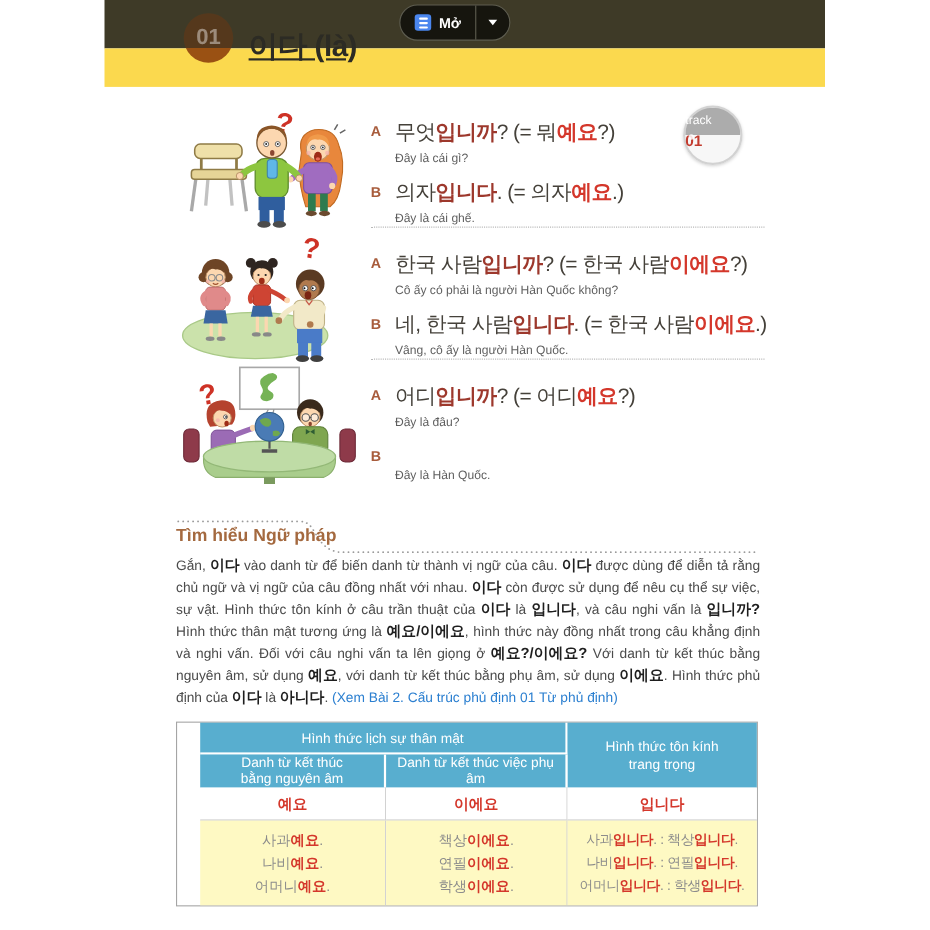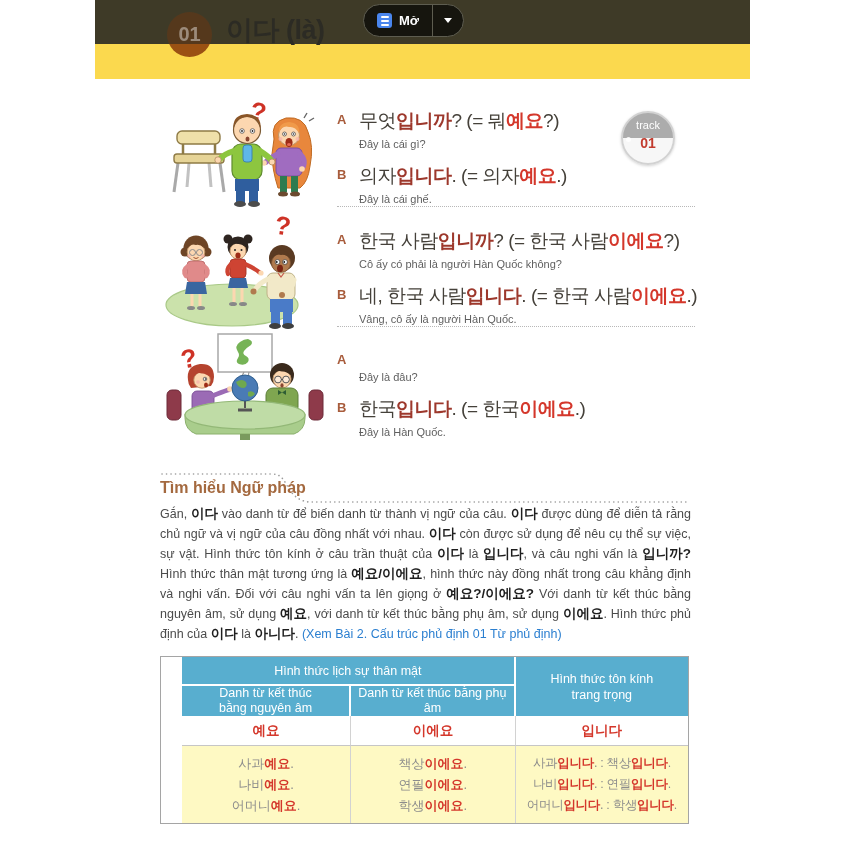--- a/index.html
+++ b/index.html
@@ -5,39 +5,39 @@
   html,body{margin:0;padding:0;background:#fff;}
   .page{position:relative;width:845px;height:845px;background:#fff;overflow:hidden;
         font-family:"Liberation Sans","DejaVu Sans",sans-serif;}
   
   .band-dark{position:absolute;left:95px;top:0;width:655px;height:44px;background:var(--dark-band,#3e3a27);}
   .band-yellow{position:absolute;left:95px;top:44px;width:655px;height:35px;background:var(--yellow,#fbd94e);}
   .lesson-circle{position:absolute;left:167px;top:12px;width:45px;height:45px;border-radius:50%;
         background:linear-gradient(180deg,var(--circle-top,#55381c) 0 71%,var(--circle-bottom,#9a5113) 71%);
         display:flex;align-items:center;justify-content:center;font-weight:bold;font-size:20px;
         color:rgba(255,255,255,0.42);}
-  .page-title{position:absolute;left:226px;top:12px;font-size:27px;font-weight:bold;
-        color:var(--title-text,#2c2b24);letter-spacing:-0.5px;white-space:nowrap;}
+  .page-title{position:absolute;left:226px;top:24px;font-size:27px;font-weight:bold;
+        color:var(--title-text,#2c2b24);letter-spacing:-0.5px;white-space:nowrap;text-decoration:underline;}
   .open-btn{position:absolute;left:363px;top:4px;height:33px;display:flex;align-items:flex-end;
         background:var(--button-bg,#16150e);border:1px solid #5e5d50;border-radius:17px;
         box-sizing:border-box;cursor:pointer;}
   .open-main{display:flex;align-items:center;gap:7px;padding:0 13px;height:100%;}
   .doc-icon{width:15px;height:15px;border-radius:3px;background:var(--button-icon-blue,#4a86ee);
         display:flex;flex-direction:column;justify-content:center;gap:2px;align-items:center;}
   .doc-icon i{display:block;width:8px;height:2px;background:#fff;border-radius:1px;}
   .open-label{color:#fff;font-size:13px;font-weight:bold;}
   .open-sep{width:1px;align-self:stretch;background:#5e5d50;}
   .open-caret{width:30px;height:100%;display:flex;justify-content:center;align-items:center;cursor:pointer;}
   .caret{width:0;height:0;border-left:4.5px solid transparent;border-right:4.5px solid transparent;
         border-top:5.5px solid #fff;}
   
-  .track-badge{position:absolute;left:621px;top:111px;width:54px;height:54px;border-radius:50%;
+  .track-badge{position:absolute;left:621px;top:96px;width:54px;height:54px;border-radius:50%;
         border:2px solid #d2d2d2;box-sizing:border-box;
         background:linear-gradient(180deg,#acacac 0 49%,#f7f7f7 49%);
-        display:flex;flex-direction:column;align-items:center;box-shadow:0 1px 3px rgba(0,0,0,.18);}
+        display:flex;flex-direction:column;align-items:flex-start;box-shadow:0 1px 3px rgba(0,0,0,.18);}
   .track-top{font-size:11px;color:#fff;margin-top:6px;}
   .track-num{font-size:14px;font-weight:bold;color:#c23b2e;margin-top:4px;}
   .disc-hole{position:absolute;left:3px;top:24px;width:5px;height:5px;border-radius:50%;background:#fff;opacity:.85;}
   
   .illo{position:absolute;}
   #illo1{left:162px;top:94px;width:168px;height:114px;}
   #illo2{left:158px;top:206px;width:172px;height:124px;}
   #illo3{left:160px;top:330px;width:170px;height:114px;}
   .qmark{font-weight:bold;font-size:26px;fill:#ce3226;font-family:"Liberation Sans",sans-serif;}
   
@@ -283,25 +283,25 @@
         <div class="viet">Cô ấy có phải là người Hàn Quốc không?</div>
         <div class="qa-line">
           <span class="speaker">B</span>
           <span class="ko-text"><span class="seg-plain">네, 한국 사람</span><span class="seg-rd">입니다</span><span class="seg-plain">. (= 한국 사람</span><span class="seg-rb">이에요</span><span class="seg-plain">.)</span></span>
         </div>
         <div class="viet">Vâng, cô ấy là người Hàn Quốc.</div>
       </div>
       <div class="qa-block">
         <div class="qa-line">
           <span class="speaker">A</span>
+          <span class="ko-text"><span class="seg-plain">어디</span><span class="seg-rd">입니까</span><span class="seg-plain">? (= 어디</span><span class="seg-rb">예요</span><span class="seg-plain">?)</span></span>
         </div>
         <div class="viet">Đây là đâu?</div>
         <div class="qa-line">
           <span class="speaker">B</span>
-          <span class="ko-text"><span class="seg-plain">한국</span><span class="seg-rd">입니다</span><span class="seg-plain">. (= 한국</span><span class="seg-rb">이에요</span><span class="seg-plain">.)</span></span>
         </div>
         <div class="viet">Đây là Hàn Quốc.</div>
       </div>
     </div>
 
   <svg class="squiggle" viewBox="0 0 530 40">
     <path d="M2,6 H112 C122,6 124,13 128,19 C132,26 138,33 149,34 H528" fill="none" stroke="#9b9b9b" stroke-width="1.6" stroke-linecap="round" stroke-dasharray="0.1 4.4"></path>
   </svg>
   <div class="grammar-title">Tìm hiểu Ngữ pháp</div>
   <div class="grammar-p"><span class="seg-vn">Gắn, </span><span class="seg-ko">이다</span><span class="seg-vn"> vào danh từ để biến danh từ thành vị ngữ của câu. </span><span class="seg-ko">이다</span><span class="seg-vn"> được dùng để diễn tả rằng chủ ngữ và vị ngữ của câu đồng nhất với nhau. </span><span class="seg-ko">이다</span><span class="seg-vn"> còn được sử dụng để nêu cụ thể sự việc, sự vật. Hình thức tôn kính ở câu trần thuật của </span><span class="seg-ko">이다</span><span class="seg-vn"> là </span><span class="seg-ko">입니다</span><span class="seg-vn">, và câu nghi vấn là </span><span class="seg-ko">입니까?</span><span class="seg-vn"> Hình thức thân mật tương ứng là </span><span class="seg-ko">예요/이에요</span><span class="seg-vn">, hình thức này đồng nhất trong câu khẳng định và nghi vấn. Đối với câu nghi vấn ta lên giọng ở </span><span class="seg-ko">예요?/이에요?</span><span class="seg-vn"> Với danh từ kết thúc bằng nguyên âm, sử dụng </span><span class="seg-ko">예요</span><span class="seg-vn">, với danh từ kết thúc bằng phụ âm, sử dụng </span><span class="seg-ko">이에요</span><span class="seg-vn">. Hình thức phủ định của </span><span class="seg-ko">이다</span><span class="seg-vn"> là </span><span class="seg-ko">아니다</span><span class="seg-vn">. </span><span class="seg-link">(Xem Bài 2. Cấu trúc phủ định 01 Từ phủ định)</span></div>
@@ -312,21 +312,21 @@
         <col style="width:175px">
         <col style="width:179px">
       </colgroup>
     <thead>
       <tr>
         <th colspan="2" class="th-group">Hình thức lịch sự thân mật</th>
         <th rowspan="2" class="th-c3">Hình thức tôn kính trang trọng</th>
       </tr>
       <tr>
         <th class="th-sub th-s1">Danh từ kết thúc bằng nguyên âm</th>
-        <th class="th-sub th-s2">Danh từ kết thúc bằng phụ âm</th>
+        <th class="th-sub th-s2">Danh từ kết thúc việc phụ âm</th>
       </tr>
     </thead>
     <tbody>
       <tr class="form-row">
         <td>예요</td>
         <td>이에요</td>
         <td>입니다</td>
       </tr>
       <tr class="ex-row">
         <td>

